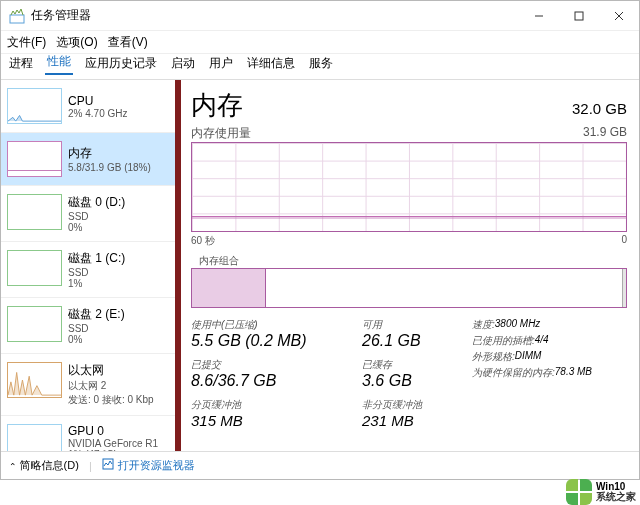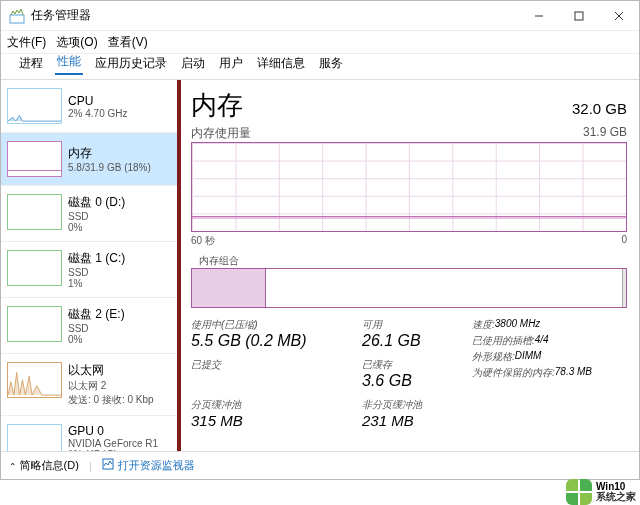--- a/index.html
+++ b/index.html
@@ -10,27 +10,27 @@
   .titlebar { height: 30px; display: flex; align-items: center; padding-left: 8px; border-bottom: 1px solid #eee; }
   .titlebar .icon { width: 16px; height: 16px; margin-right: 6px; }
   .titlebar .title { flex: 1; font-size: 12px; }
   .winbtns { display: flex; height: 100%; }
   .winbtn { width: 40px; display: flex; align-items: center; justify-content: center; }
   .winbtn svg { stroke: #333; }
 
   .menubar { height: 22px; display: flex; align-items: center; padding-left: 6px; gap: 10px; font-size: 12px; }
   .menubar span { }
 
-  .tabbar { height: 26px; display: flex; align-items: flex-end; padding-left: 16px; gap: 10px; border-top: 1px solid #eee; font-size: 12px; padding-bottom: 4px;}
+  .tabbar { height: 26px; display: flex; align-items: flex-end; padding-left: 6px; gap: 10px; border-top: 1px solid #eee; font-size: 12px; padding-bottom: 4px;}
   .tabbar span { padding: 3px 2px; }
   .tabbar .active { color: #1a6fbf; border-bottom: 2px solid #1a6fbf; }
 
   .content { flex: 1; display: flex; overflow: hidden; border-top: 1px solid #ddd; }
 
-  .sidebar { width: 180px; border-right: 4px solid #7f1d1d; overflow-y: auto; overflow-x: hidden; }
+  .sidebar { width: 180px; border-right: 6px solid #7f1d1d; overflow-y: auto; overflow-x: hidden; }
   .sb-item { display: flex; gap: 6px; padding: 8px 6px; border-top: 1px solid #eee; }
   .sb-item:first-child { border-top: none; }
   .sb-item.selected { background: #cce8ff; }
   .sb-thumb { width: 55px; height: 36px; border: 1px solid #9fd3f0; background: #fff; position: relative; overflow: hidden; flex-shrink: 0;}
   .sb-thumb.mem { border: 1px solid #c77db9; }
   .sb-thumb.mem::after { content:""; position:absolute; left:0; right:0; bottom:5px; height:1px; background:#c77db9;}
   .sb-thumb.net { border: 1px solid #d6a46a; }
   .sb-thumb.cpu svg, .sb-thumb.net svg { position:absolute; bottom:0; left:0; width:100%; height:100%; }
   .sb-text { display: flex; flex-direction: column; justify-content: center; overflow: hidden;}
   .sb-name { font-size: 12px; white-space: nowrap; overflow:hidden; text-overflow: ellipsis;}
@@ -222,20 +222,21 @@
               <div class="val">5.5 GB (0.2 MB)</div>
             </div>
             <div class="stat" style="flex:0 0 100px">
               <div class="lbl">可用</div>
               <div class="val">26.1 GB</div>
             </div>
           </div>
           <div class="stat-row">
             <div class="stat">
               <div class="lbl">已提交</div>
+              <div class="val">8.6/36.7 GB</div>
             </div>
             <div class="stat" style="flex:0 0 100px">
               <div class="lbl">已缓存</div>
               <div class="val">3.6 GB</div>
             </div>
           </div>
           <div class="stat-row">
             <div class="stat small">
               <div class="lbl">分页缓冲池</div>
               <div class="val">315 MB</div>

